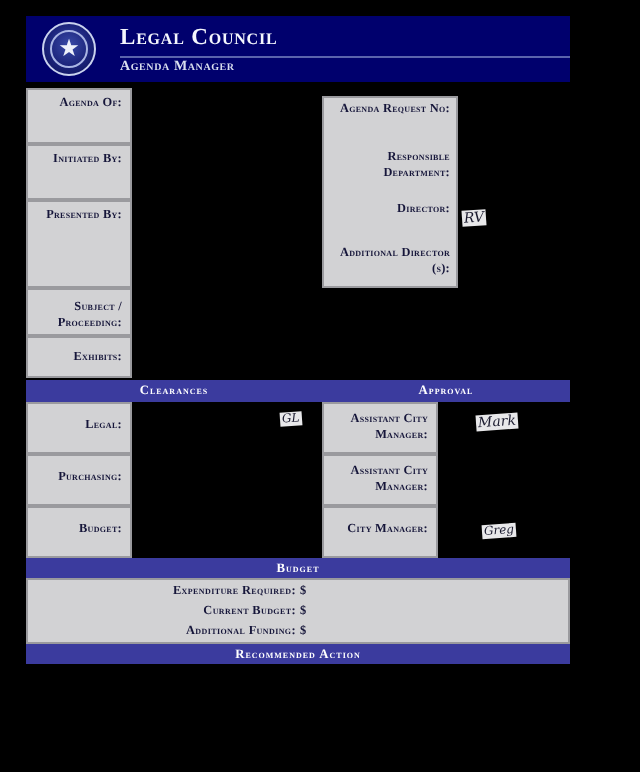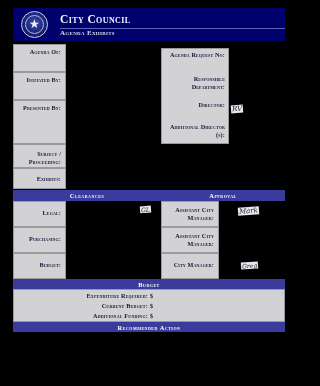--- a/index.html
+++ b/index.html
@@ -163,23 +163,23 @@
 
 <div id="page">
   <div id="sheet">
 
     <div class="masthead">
       <div class="seal">
         <div class="ring">
           <span class="star">★</span>
         </div>
       </div>
-      <div class="mast-title">City Council</div>
+      <div class="mast-title">Legal Council</div>
       <div class="mast-rule"></div>
-      <div class="mast-sub">Agenda Exhibits</div>
+      <div class="mast-sub">Agenda Manager</div>
     </div>
 
     <div class="lbl" style="left:0px; top:36px; width:53px; height:28px;">Agenda Of:</div>
     <div class="val" style="left:53px; top:36px; width:101px; height:28px;"></div>
 
     <div class="lbl" style="left:0px; top:64px; width:53px; height:28px;">Initiated By:</div>
     <div class="val" style="left:53px; top:64px; width:101px; height:28px;"></div>
 
     <div class="lbl" style="left:0px; top:92px; width:53px; height:44px;">Presented By:</div>
     <div class="val" style="left:53px; top:92px; width:101px; height:44px;"></div>

